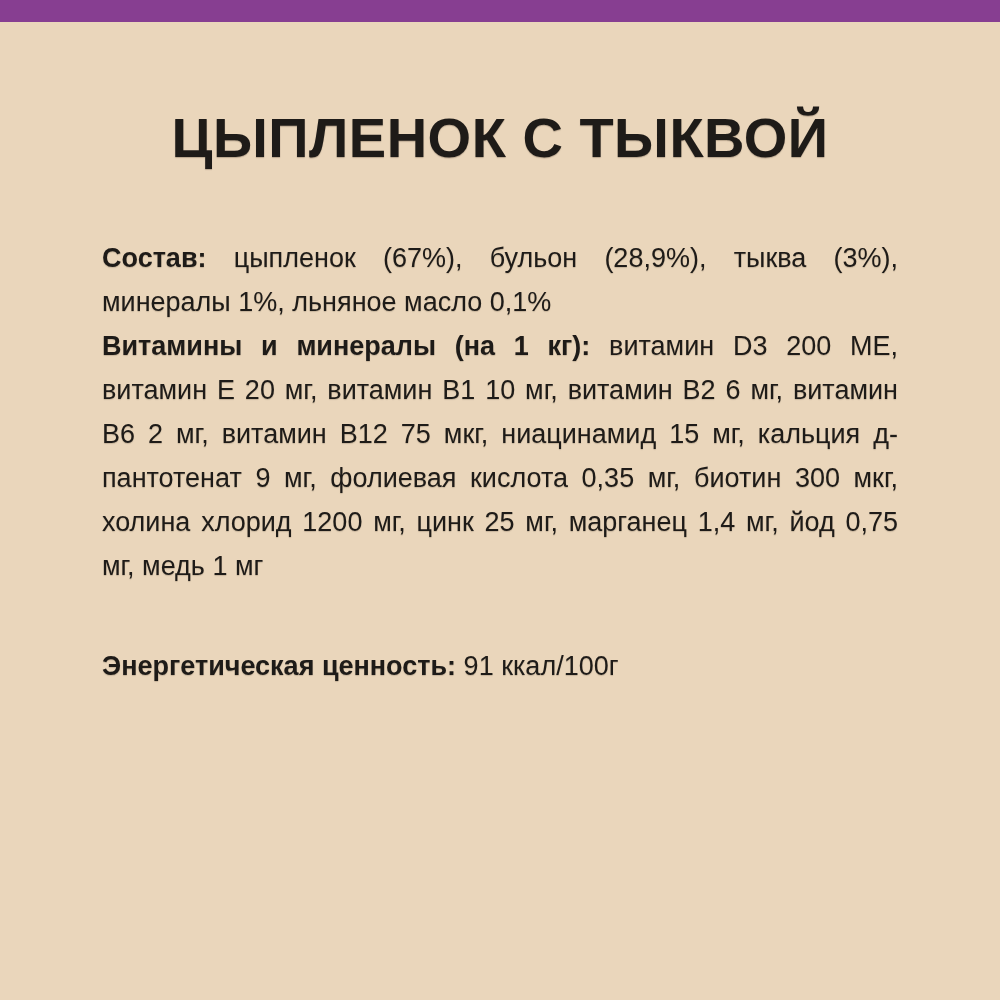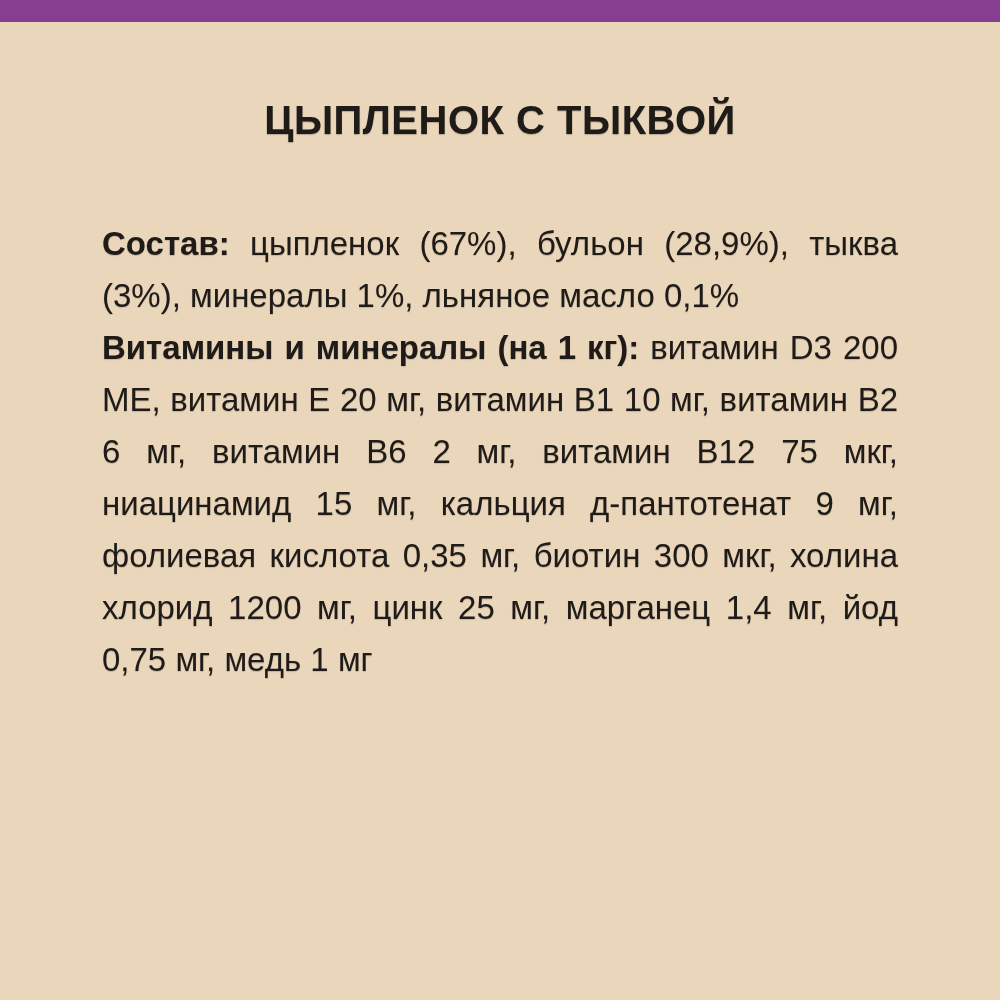--- a/index.html
+++ b/index.html
@@ -21,32 +21,32 @@
   .top-bar {
     width: 1000px;
     height: 22px;
     background: var(--top-bar);
   }
   .label-sheet {
     width: 796px;
     margin: 0 auto;
   }
   h1.product-title {
-    margin-top: 70px;
-    font-size: 40px;
+    margin-top: 88px;
+    font-size: 56px;
     line-height: 56px;
     font-weight: bold;
     text-align: center;
     letter-spacing: 0.5px;
     white-space: nowrap;
     text-shadow: 0 1px 1px rgba(40, 25, 10, 0.25);
   }
   p.section {
-    font-size: 33px;
-    line-height: 52px;
+    font-size: 27px;
+    line-height: 44px;
     text-align: justify;
     text-align-last: left;
     text-shadow: 0 1px 1px rgba(40, 25, 10, 0.18);
   }
   p.section strong {
     font-weight: bold;
   }
   .section-composition { margin-top: 70px; }
   .section-nutrition   { margin-top: 58px; }
   .section-vitamins    { }
@@ -65,14 +65,18 @@
     <strong>Состав:</strong>
     <span>цыпленок (67%), бульон (28,9%), тыква (3%), минералы 1%, льняное масло 0,1%</span>
   </p>
 
 
   <p class="section section-vitamins">
     <strong>Витамины и минералы (на 1 кг):</strong>
     <span>витамин D3 200 МЕ, витамин Е 20 мг, витамин В1 10 мг, витамин В2 6 мг, витамин В6 2 мг, витамин В12 75 мкг, ниацинамид 15 мг, кальция д-пантотенат 9 мг, фолиевая кислота 0,35 мг, биотин 300 мкг, холина хлорид 1200 мг, цинк 25 мг, марганец 1,4 мг, йод 0,75 мг, медь 1 мг</span>
   </p>
 
+  <p class="section section-energy">
+    <strong>Энергетическая ценность:</strong>
+    <span>91 ккал/100г</span>
+  </p>
 
 </main>
 
 </body></html>

